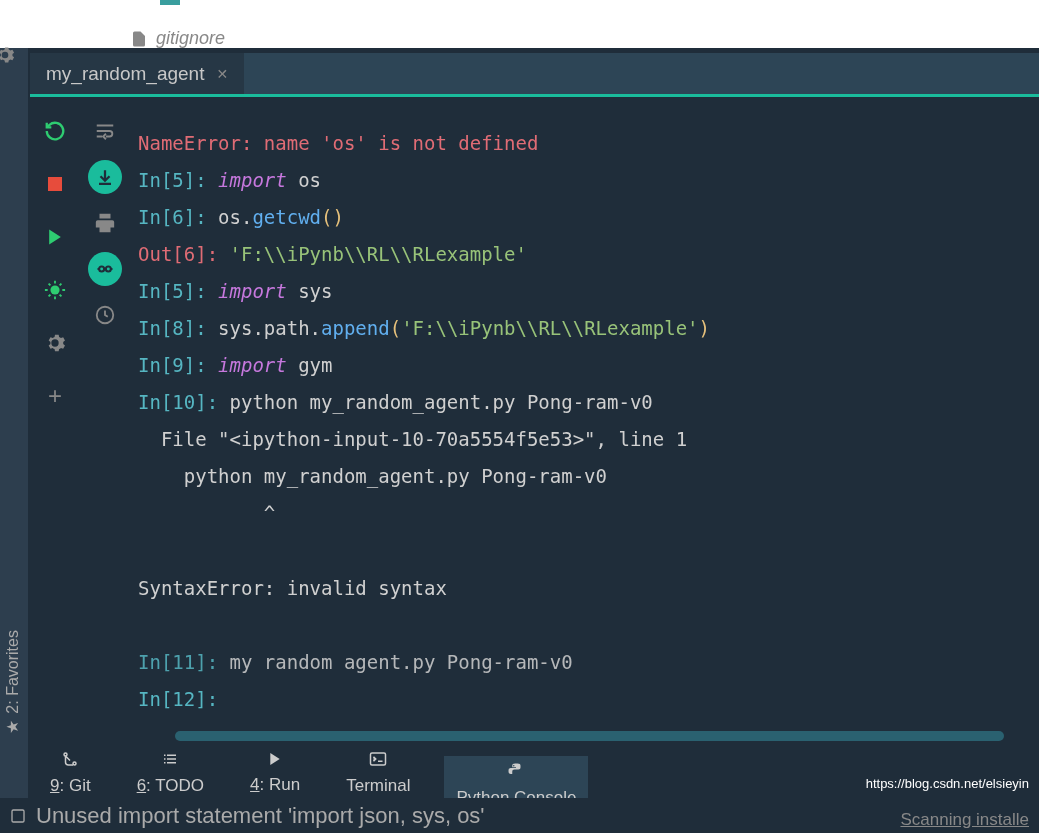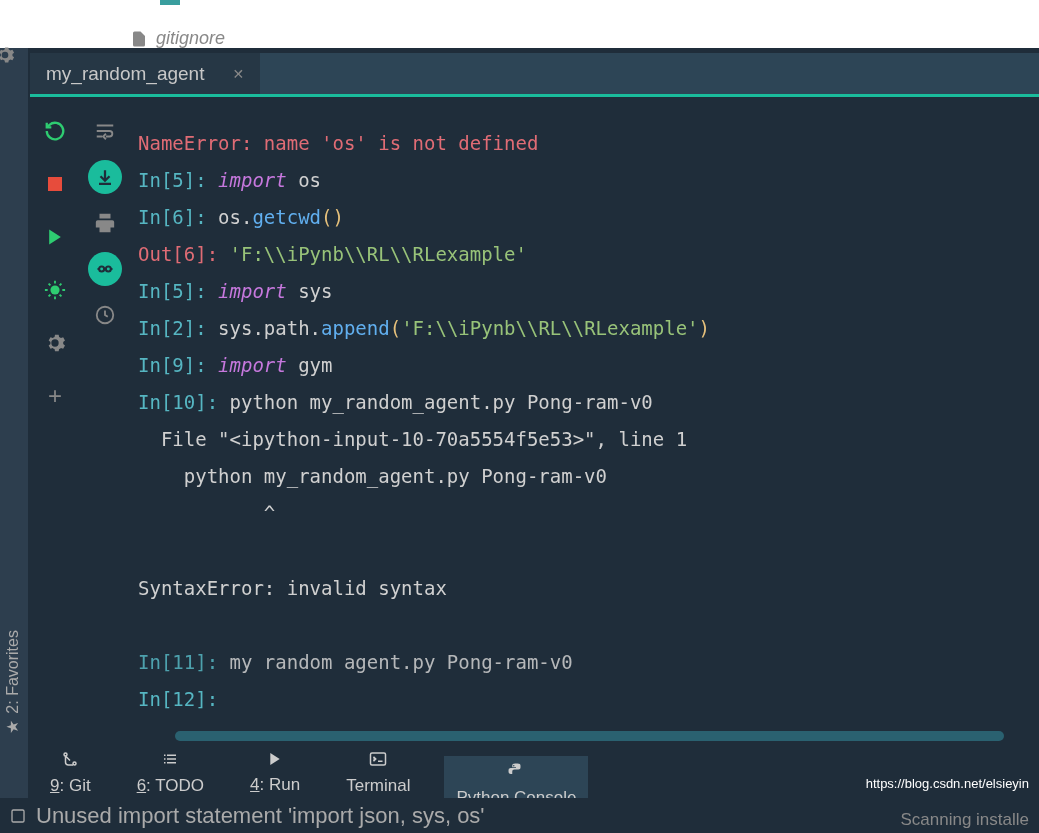--- a/index.html
+++ b/index.html
@@ -47,21 +47,21 @@
   left: 30px;
   right: 0;
   height: 44px;
   display: flex;
 }
 .tab {
   background: #263745;
   padding: 0 16px;
   display: flex;
   align-items: center;
-  gap: 28px;
+  gap: 12px;
   border-bottom: 3px solid #1abc9c;
 }
 .tab-label { color: #c8c8c8; font-size: 19px; }
 .tab-close { color: #888; font-size: 14px; cursor: pointer; }
 .tab-rest {
   flex: 1;
   background: #2d4556;
   border-bottom: 3px solid #1abc9c;
 }
 .left-sidebar {
@@ -182,20 +182,21 @@
   font-size: 22px;
   color: #aaa;
   gap: 10px;
 }
 .status-right {
   position: absolute;
   right: 10px;
   bottom: 3px;
   color: #888;
   font-size: 17px;
+  text-decoration: underline;
 }
 .watermark {
   position: absolute;
   right: 10px;
   bottom: 42px;
   color: #ffffff;
   font-size: 13px;
 }
 </style>
 </head>
@@ -292,21 +293,21 @@
         </svg>
     </div>
   </div>
 
   <div class="console-text">
     <div class="ln err">NameError: name 'os' is not defined</div>
     <div class="ln"><span class="in-prompt">In[5]:</span> <span class="kw">import</span><span class="txt"> os</span></div>
     <div class="ln"><span class="in-prompt">In[6]:</span><span class="txt"> os.</span><span class="fn">getcwd</span><span class="gold">()</span></div>
     <div class="ln"><span class="out-prompt">Out[6]:</span><span class="str"> 'F:\\iPynb\\RL\\RLexample'</span></div>
     <div class="ln"><span class="in-prompt">In[5]:</span> <span class="kw">import</span><span class="txt"> sys</span></div>
-    <div class="ln"><span class="in-prompt">In[2]:</span><span class="txt"> sys.path.</span><span class="fn">append</span><span class="gold">(</span><span class="str">'F:\\iPynb\\RL\\RLexample'</span><span class="gold">)</span></div>
+    <div class="ln"><span class="in-prompt">In[8]:</span><span class="txt"> sys.path.</span><span class="fn">append</span><span class="gold">(</span><span class="str">'F:\\iPynb\\RL\\RLexample'</span><span class="gold">)</span></div>
     <div class="ln"><span class="in-prompt">In[9]:</span> <span class="kw">import</span><span class="txt"> gym</span></div>
     <div class="ln"><span class="in-prompt">In[10]:</span><span class="txt"> python my_random_agent.py Pong-ram-v0</span></div>
     <div class="ln txt">  File "&lt;ipython-input-10-70a5554f5e53&gt;", line 1</div>
     <div class="ln txt">    python my_random_agent.py Pong-ram-v0</div>
     <div class="ln txt">           ^</div>
     <div class="ln">&nbsp;</div>
     <div class="ln txt">SyntaxError: invalid syntax</div>
     <div class="ln">&nbsp;</div>
     <div class="ln" style="opacity:0.85"><span class="in-prompt">In[11]:</span><span class="txt"> my random agent.py Pong-ram-v0</span></div>
     <div class="ln"><span class="in-prompt">In[12]:</span><span class="txt"> </span></div>

